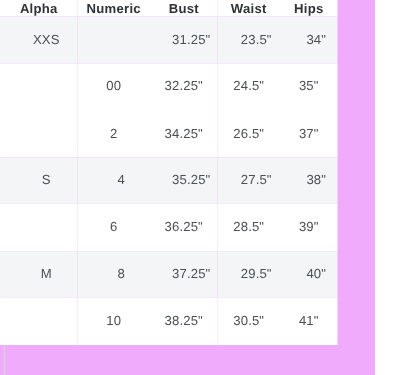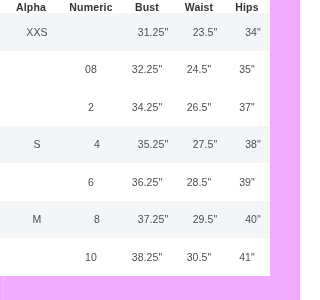--- a/index.html
+++ b/index.html
@@ -110,21 +110,21 @@
       <tbody id="table-body">
           <tr class="stripe">
             <td>XXS</td>
             <td></td>
             <td>31.25"</td>
             <td>23.5"</td>
             <td>34"</td>
           </tr>
           <tr class="plain">
             <td></td>
-            <td>08</td>
+            <td>00</td>
             <td>32.25"</td>
             <td>24.5"</td>
             <td>35"</td>
           </tr>
           <tr class="plain">
             <td></td>
             <td>2</td>
             <td>34.25"</td>
             <td>26.5"</td>
             <td>37"</td>

